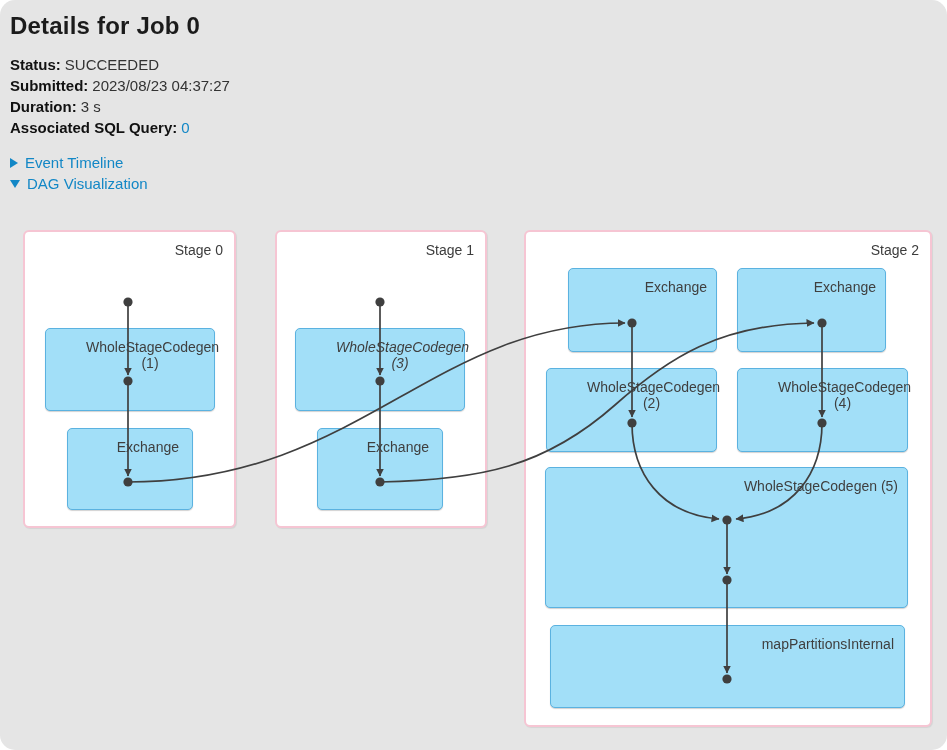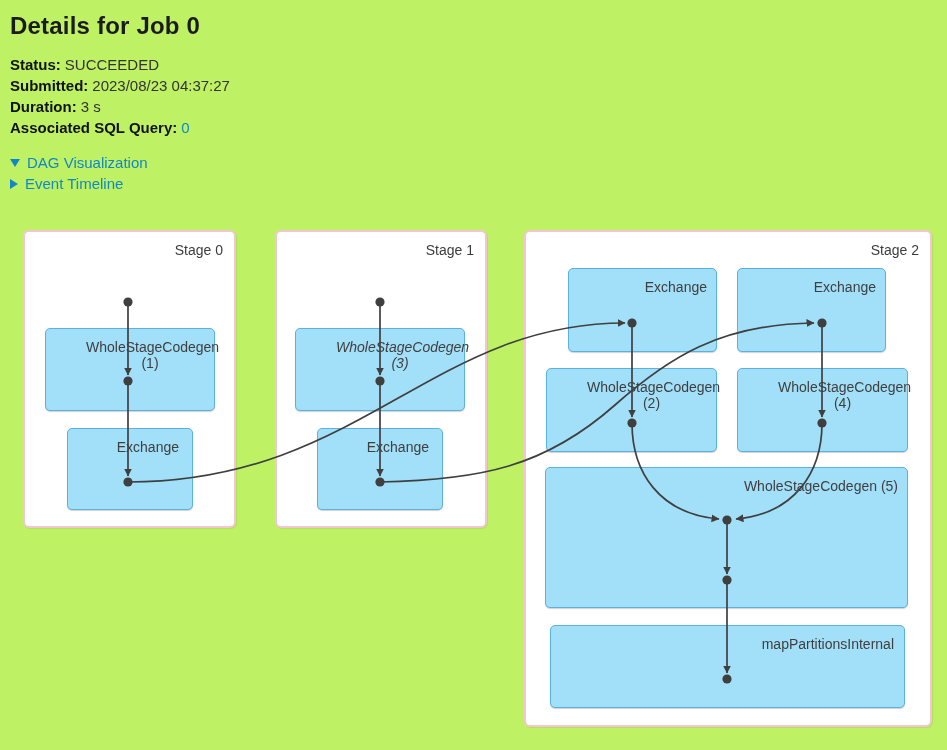--- a/index.html
+++ b/index.html
@@ -8,21 +8,21 @@
     --operator-fill:#a2dff8;
     --operator-border:#5bb2e0;
     --stage-border:#f6c5d3;
     --text-dark:#1b1b1b;
     --text-body:#333333;
     --box-text:#3f3f3f;
   }
   *{box-sizing:border-box;margin:0;padding:0;}
   html,body{background:#ffffff;}
   body{font-family:"Liberation Sans", sans-serif;color:var(--text-body);}
-  .page{position:relative;width:947px;height:750px;background:#bef264;overflow:hidden;}
+  .page{position:relative;width:947px;height:750px;background:#e5e5e5;overflow:hidden;border-radius:15px;}
 
   .header{position:absolute;left:10px;top:12px;}
   .page-title{font-size:24px;font-weight:700;color:var(--text-dark);letter-spacing:0.2px;}
   .props{margin-top:14px;}
   .prop-row{font-size:15px;line-height:21px;white-space:nowrap;}
   .prop-label{font-weight:700;color:#111;}
   .prop-value{margin-left:4px;color:var(--text-body);}
   a.link{color:var(--link);text-decoration:none;cursor:pointer;}
   .prop-label.link-label{color:var(--link);}
   .toggles{margin-top:14px;}
@@ -61,24 +61,24 @@
       <div class="prop-row">
         <span class="prop-label">Duration:</span><span class="prop-value">3 s</span>
       </div>
       <div class="prop-row">
         <span class="prop-label">Associated SQL Query:</span><a class="link prop-value">0</a>
       </div>
     </div>
 
     <div class="toggles">
       <div class="toggle-row">
-        <span class="tri tri-down"></span><span>DAG Visualization</span>
+        <span class="tri tri-right"></span><span>Event Timeline</span>
       </div>
       <div class="toggle-row">
-        <span class="tri tri-right"></span><span>Event Timeline</span>
+        <span class="tri tri-down"></span><span>DAG Visualization</span>
       </div>
     </div>
   </div>
 
   <div class="dag-canvas">
 
     <div class="stage-box" style="left:23px;top:5px;width:213px;height:298px;">
       <span class="stage-label">Stage 0</span>
     </div>
     <div class="op-box op-center" style="left:45px;top:103px;width:170px;height:83px;">WholeStageCodegen (1)</div>

